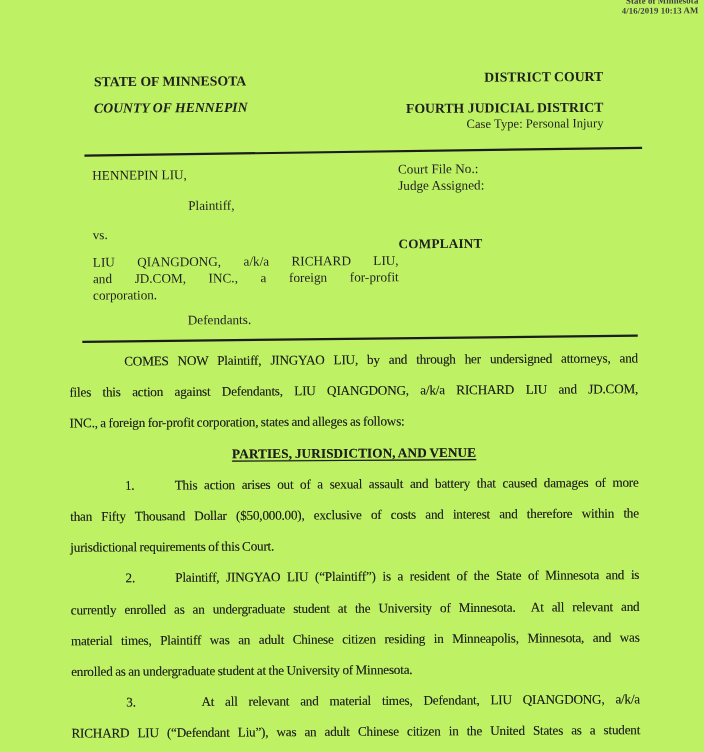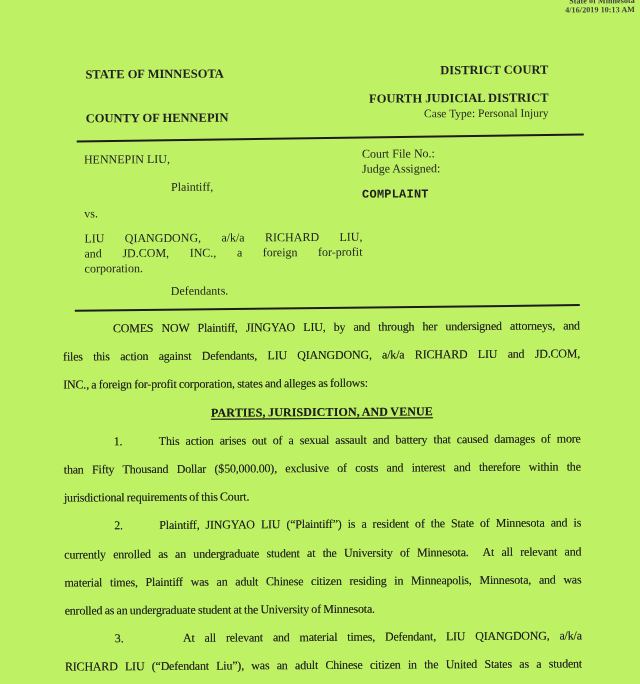--- a/index.html
+++ b/index.html
@@ -11,21 +11,21 @@
 
   
   .stamp {
     position:absolute; top:-1px; right:3px; text-align:right;
     font-size:8px; line-height:8.5px; color:#3d3d3d; font-weight:bold;
     letter-spacing:0.1px;
   }
 
   
   .hdr-left { position:absolute; left:87px; top:66px; font-weight:bold; font-size:12.5px; }
-  .hdr-left .l2 { margin-top:29px; }
+  .hdr-left .l2 { margin-top:9px;font-style:italic; }
   .hdr-right { position:absolute; right:90px; top:64px; text-align:right; }
   .hdr-right .r1 { font-weight:bold; font-size:12.5px; }
   .hdr-right .r2 { font-weight:bold; font-size:12.5px; margin-top:13px; }
   .hdr-right .r3 { font-size:11.5px; margin-top:1px; }
 
   
   .rule { position:absolute; height:2px; background:#1c1c1c; }
   .rule-a { top:137px; left:78px; width:507px; transform:rotate(-0.45deg); }
   .rule-b { top:307px; left:75px; width:505px; transform:rotate(-0.3deg); }
 
@@ -33,22 +33,22 @@
   .cap { font-size:12px; }
   .cap-plaintiff   { position:absolute; left:85px;  top:151px; }
   .cap-plaintiff-role { position:absolute; left:172px; top:179px; }
   .cap-vs          { position:absolute; left:85px;  top:205px; }
   .cap-def-block   { position:absolute; left:85px;  top:230px; width:278px;
                      line-height:14.9px; text-align:justify; }
   .cap-def-block .j { text-align:justify; text-align-last:justify; }
   .cap-def-block .l { text-align-last:left; }
   .cap-def-role    { position:absolute; left:171px; top:283px; }
   .cap-file        { position:absolute; left:363px; top:147px; line-height:15px; }
-  .cap-title       { position:absolute; left:363px; top:188px; font-weight:bold;
-                     line-height:15px; letter-spacing:0.2px;font-family:Liberation Mono, monospace; }
+  .cap-title       { position:absolute; left:363px; top:215px; font-weight:bold;
+                     line-height:15px; letter-spacing:0.2px; }
 
   
   .body-flow {
     position:absolute; left:63px; top:313px; width:517px;
     font-size:12px; letter-spacing:-0.2px; word-spacing:-0.5px;
     color:#1d1d1d; text-shadow:0 0 0.4px rgba(20,20,20,0.45);
   }
   .bl { line-height:28.2px; }
   .jl { text-align:justify; text-align-last:justify; }
   .ll { text-align:left; }

